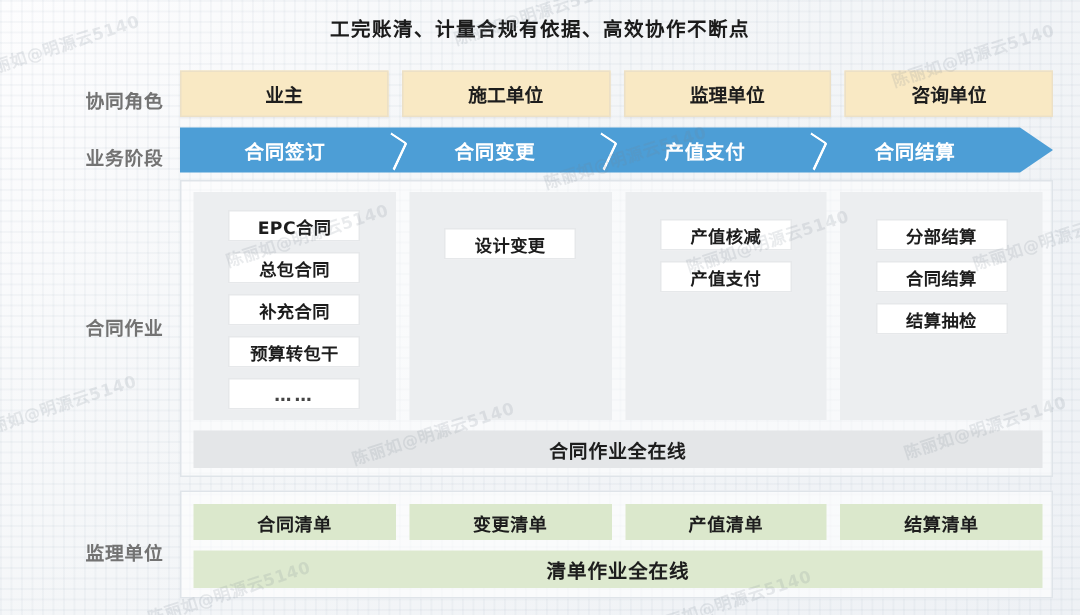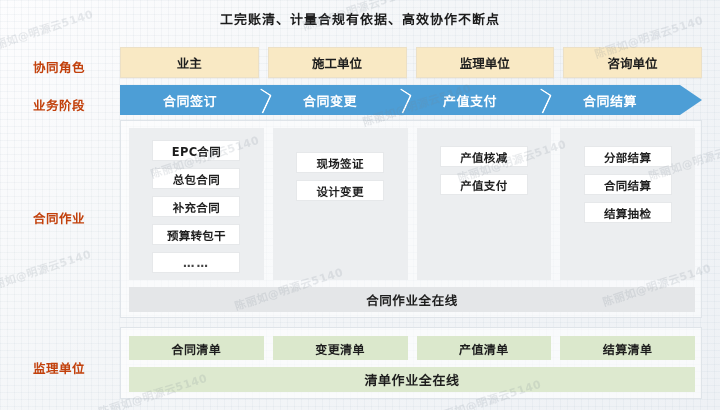--- a/index.html
+++ b/index.html
@@ -59,26 +59,26 @@
     text-align: center;
     font-size: 13px;
     font-weight: 700;
     color: #1b1b1b;
     letter-spacing: 1px;
   }
 
   
   .row-label {
     position: absolute;
-    left: 16px;
+    left: 40px;
     width: 86px;
     text-align: center;
     font-size: 12.5px;
     font-weight: 700;
-    color: #c2410c;
+    color: #737373;
     letter-spacing: .5px;
   }
   .lbl-roles  { top: 57px; }
   .lbl-stages { top: 95px; }
   .lbl-contract { top: 208px; }
   .lbl-boq { top: 358px; }
 
   
   .roles {
     position: absolute;
@@ -332,21 +332,20 @@
 
       <div class="col c1">
         <div class="chip">EPC合同</div>
         <div class="chip">总包合同</div>
         <div class="chip">补充合同</div>
         <div class="chip">预算转包干</div>
         <div class="chip dots">……</div>
       </div>
 
       <div class="col c2">
-        <div class="chip">现场签证</div>
         <div class="chip">设计变更</div>
       </div>
 
       <div class="col c3">
         <div class="chip">产值核减</div>
         <div class="chip">产值支付</div>
       </div>
 
       <div class="col c4">
         <div class="chip">分部结算</div>

